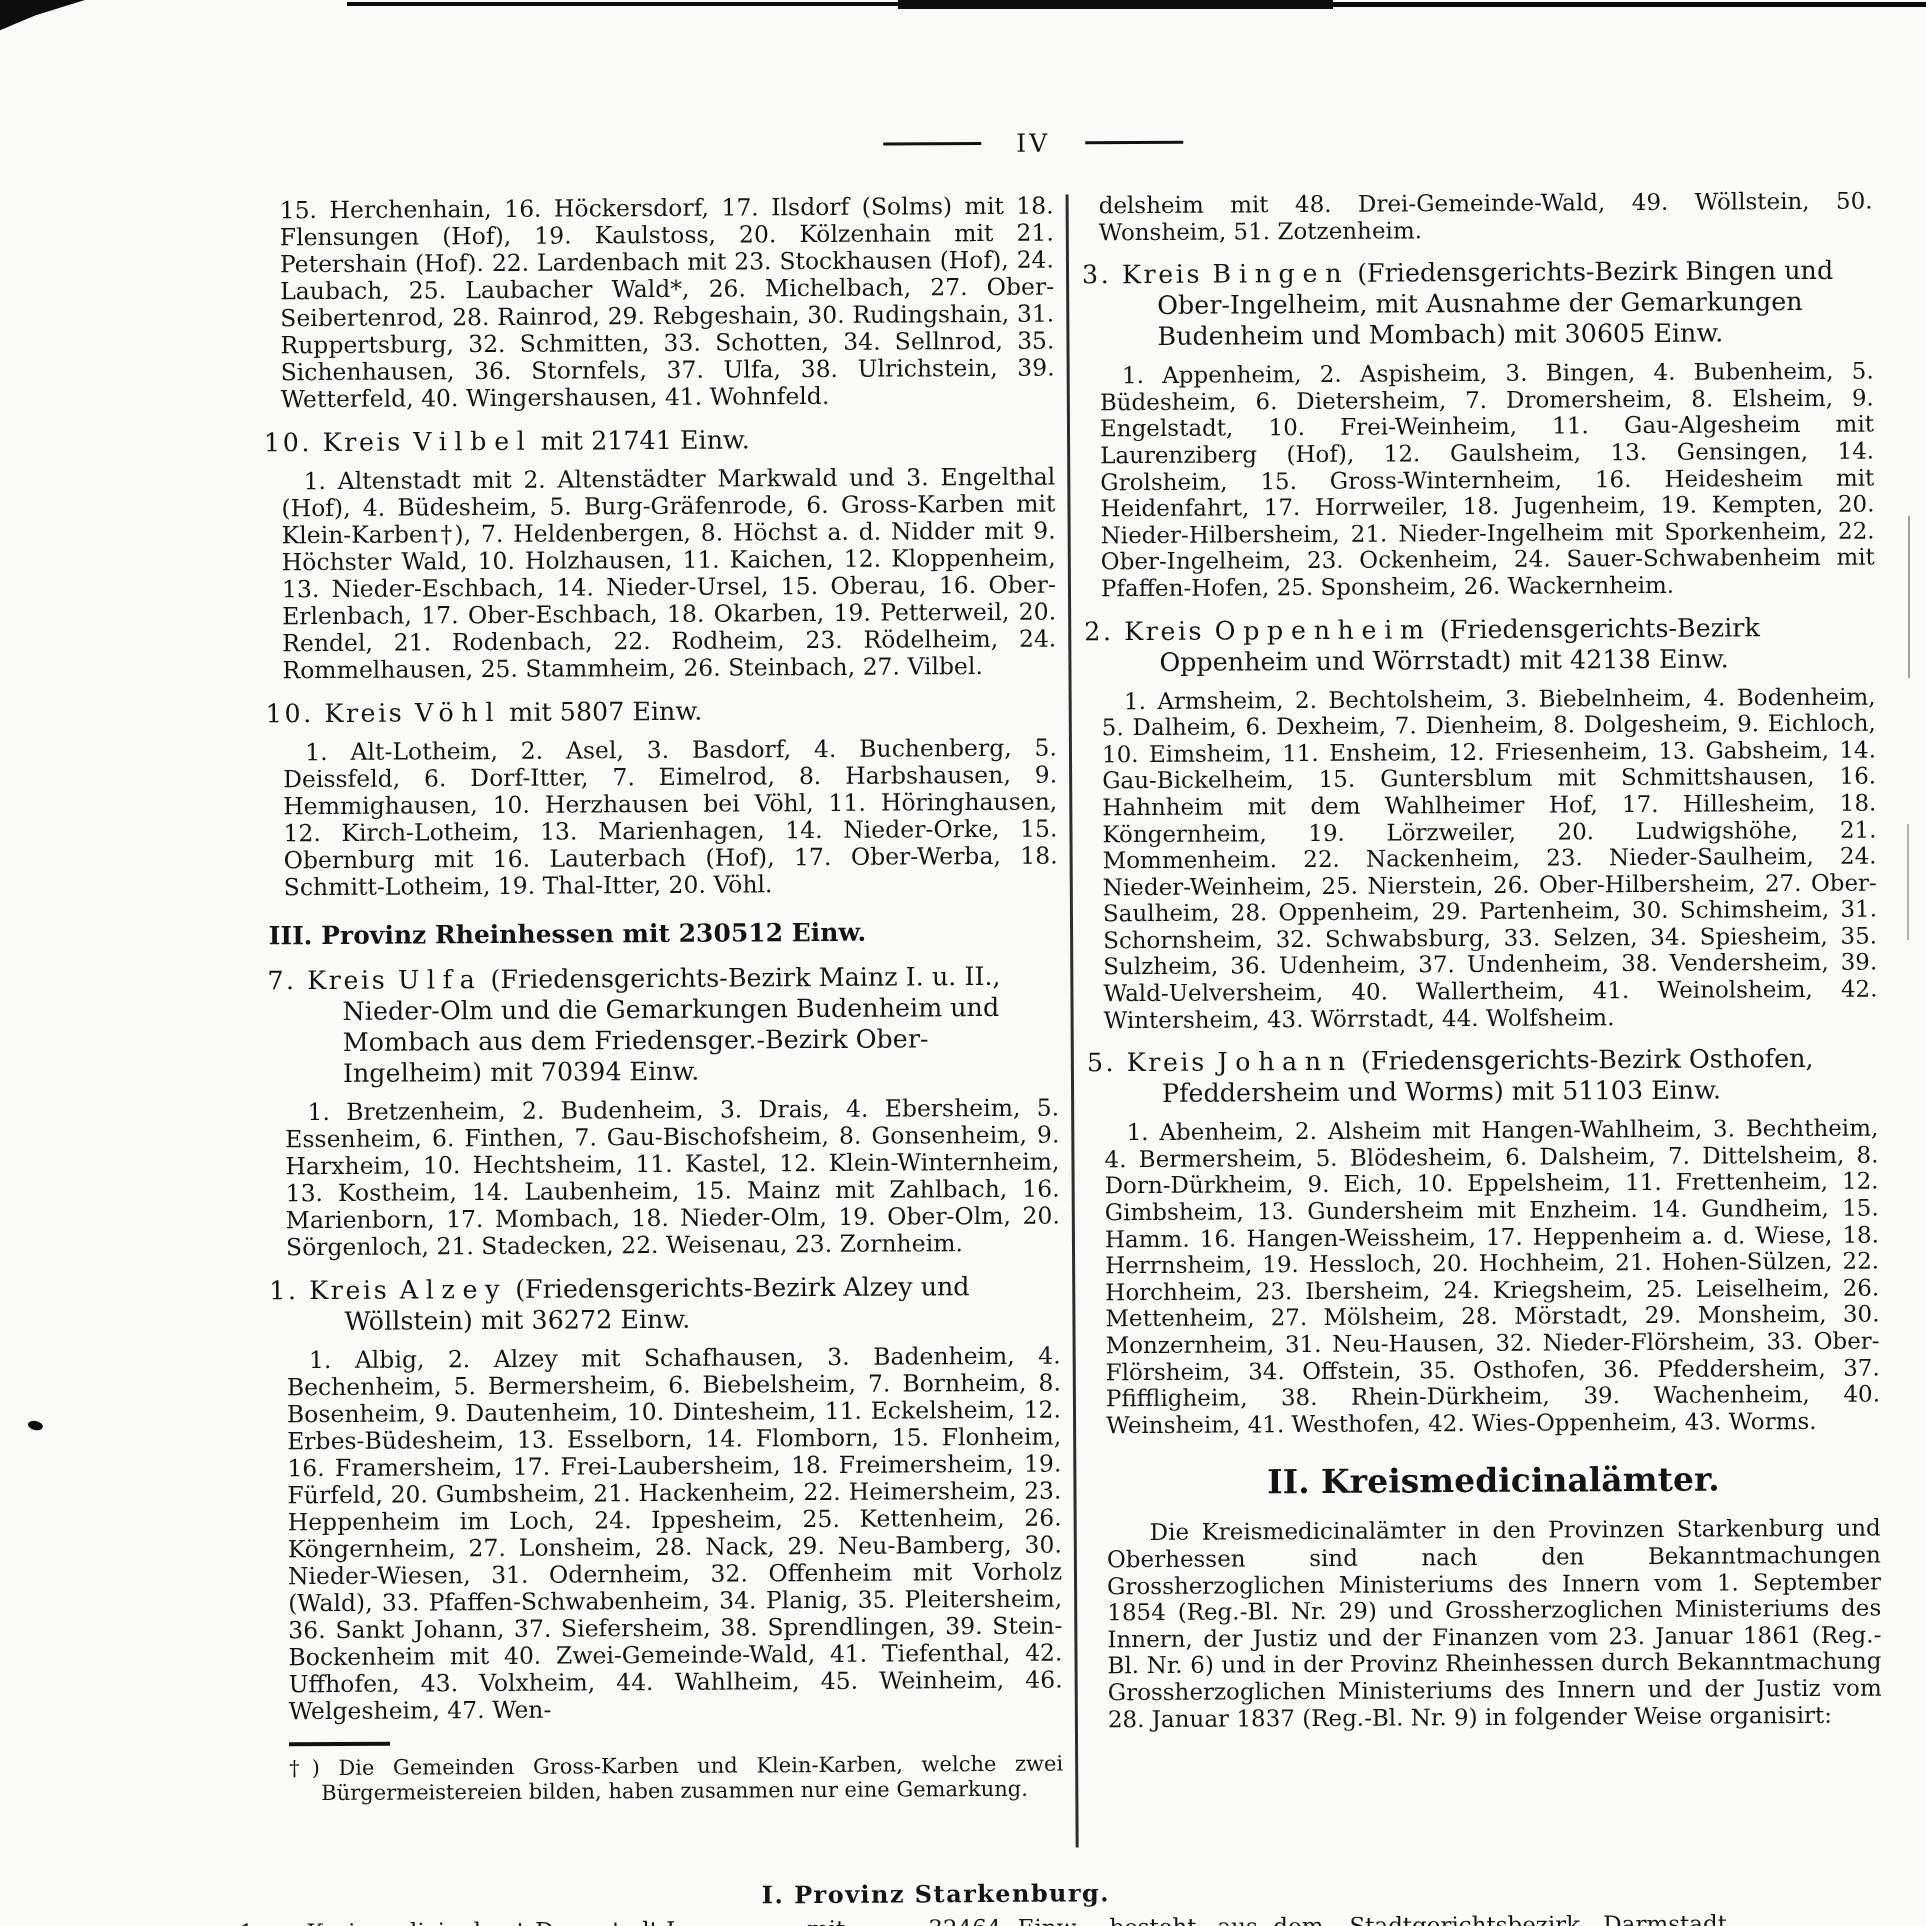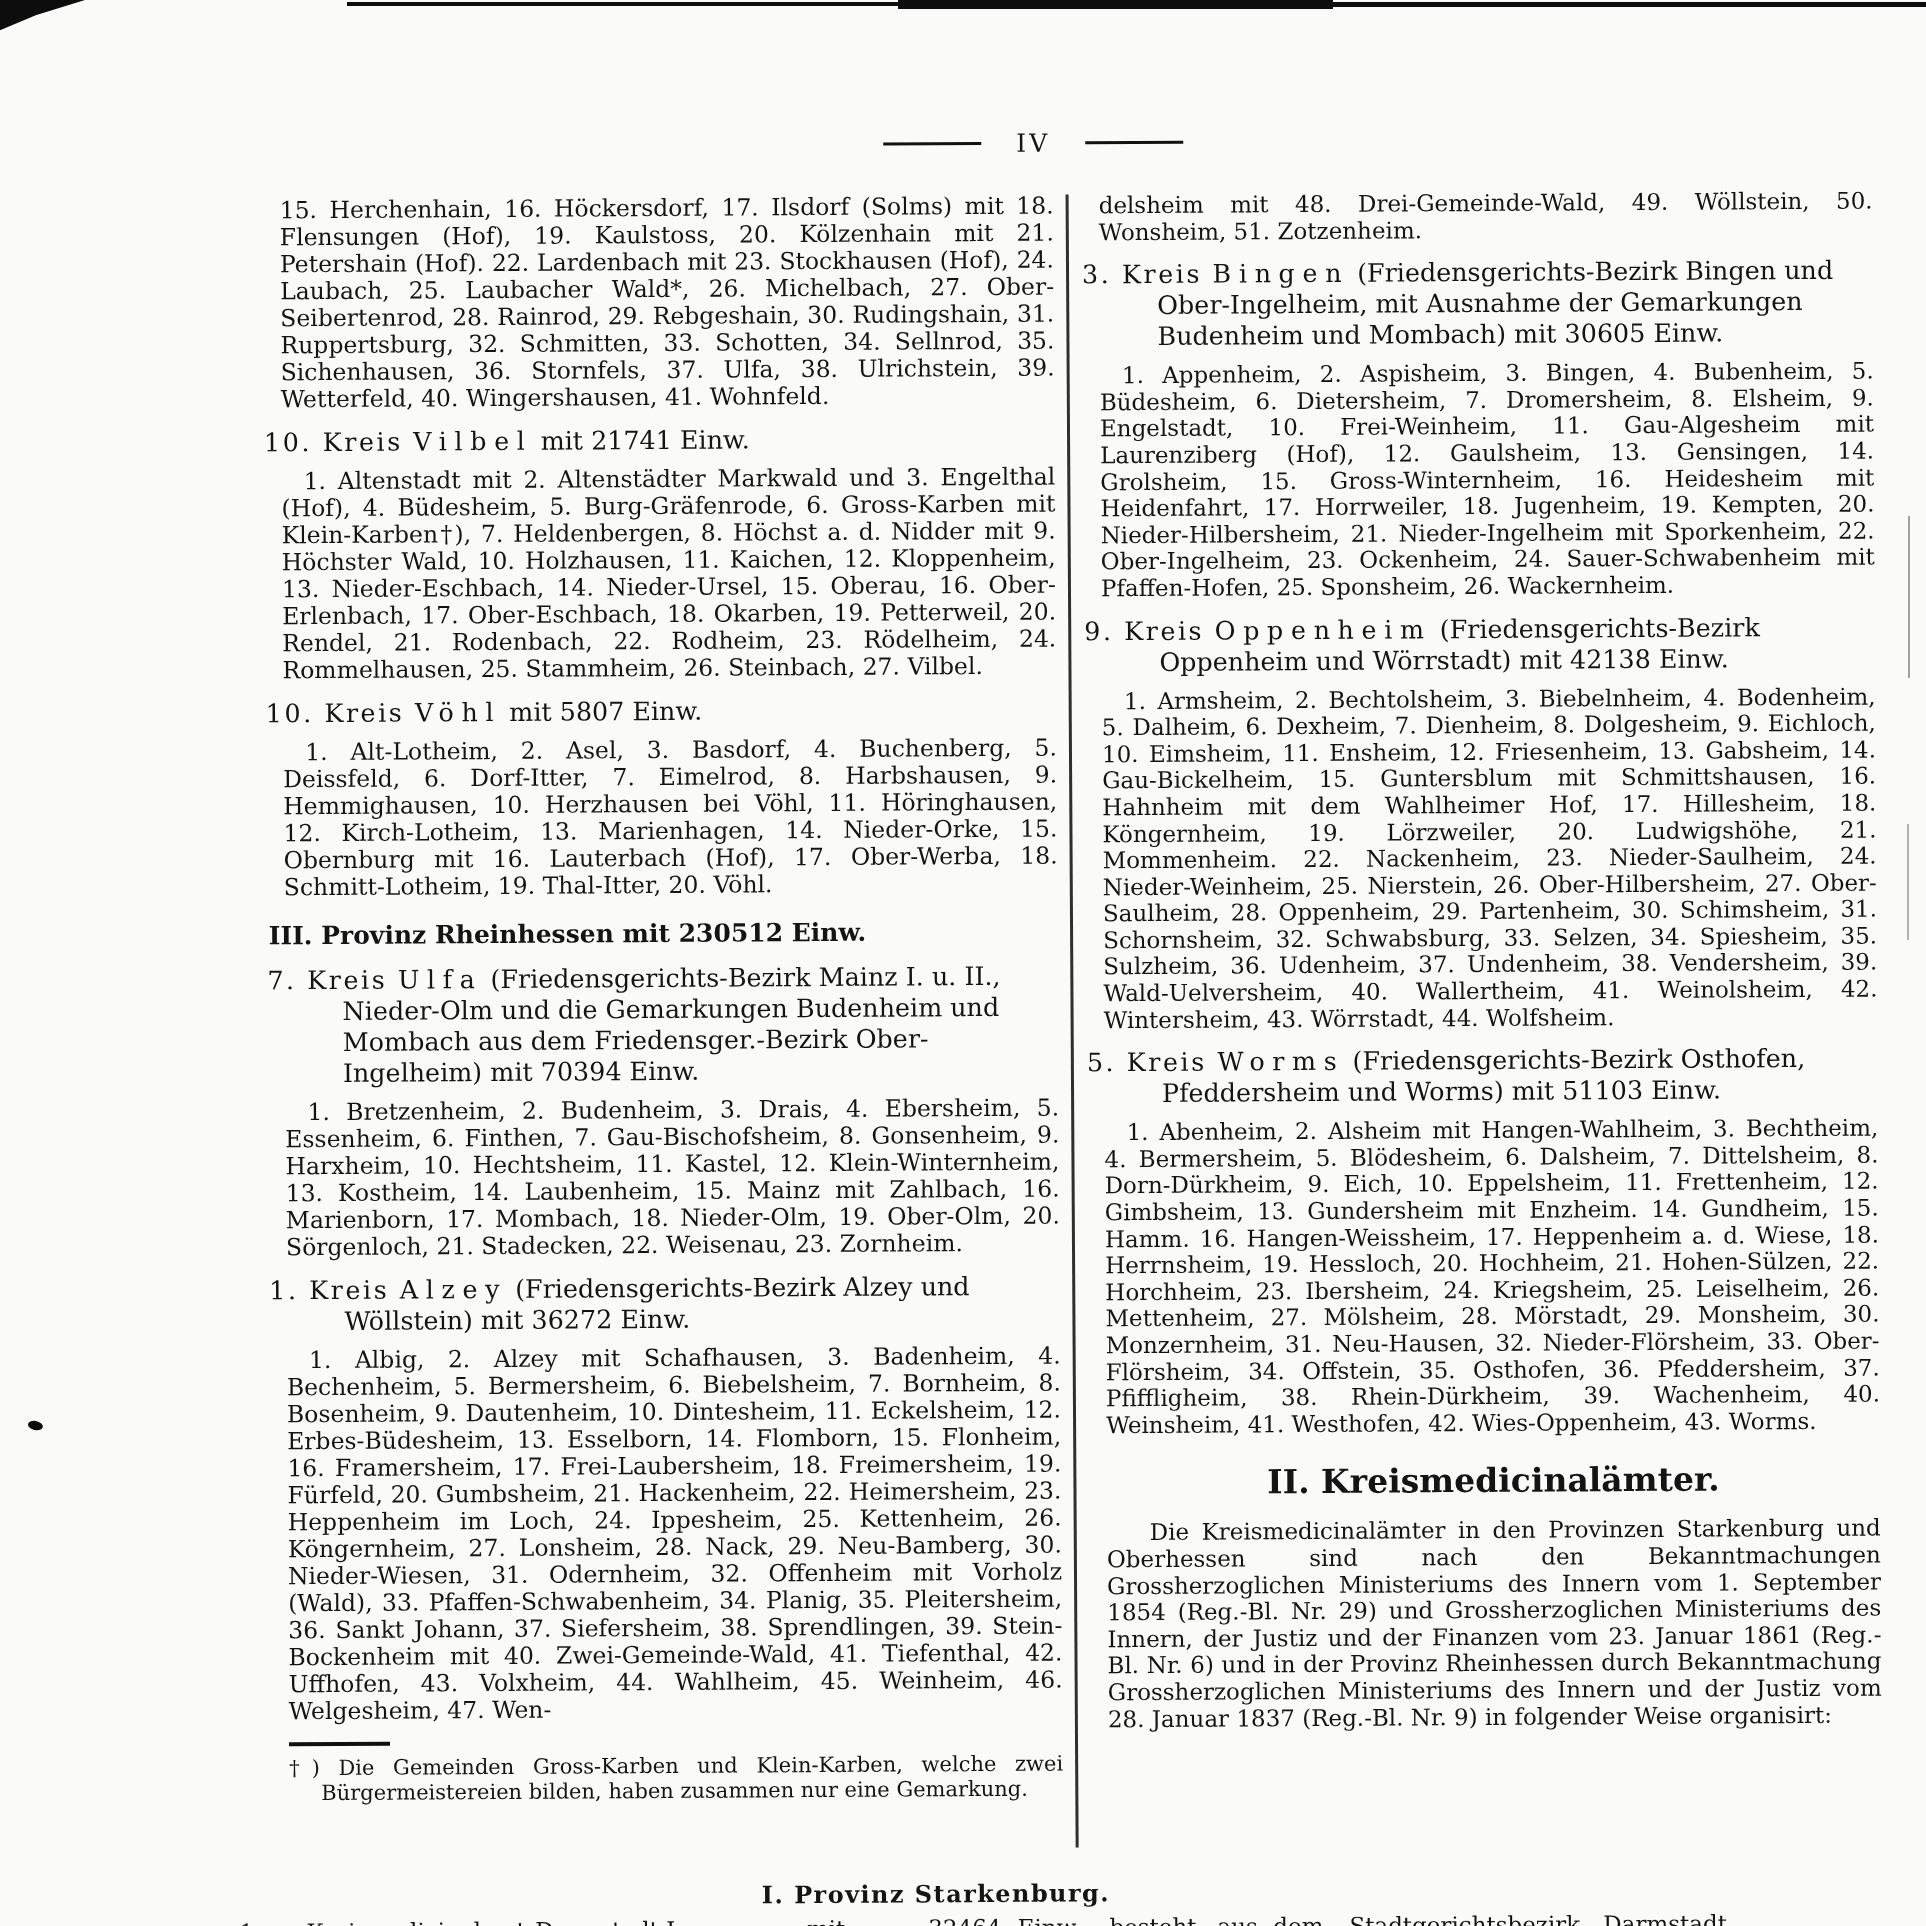--- a/index.html
+++ b/index.html
@@ -141,24 +141,24 @@
       <div class="footnote-sep"></div>
       <p class="footnote">†) Die Gemeinden Gross-Karben und Klein-Karben, welche zwei Bürgermeistereien bilden, haben zusammen nur eine Gemarkung.</p>
     </div>
 
     <div class="col col-right">
       <p class="list flush">delsheim mit 48. Drei-Gemeinde-Wald, 49. Wöllstein, 50. Wonsheim, 51. Zotzenheim.</p>
 
       <p class="kreis-heading"><span class="kh-prefix">3. Kreis </span><span class="gesperrt">Bingen</span><span> (Friedensgerichts-Bezirk Bingen und Ober-Ingelheim, mit Ausnahme der Gemarkungen Budenheim und Mombach) mit 30605 Einw.</span></p>
       <p class="list">1. Appenheim, 2. Aspisheim, 3. Bingen, 4. Bubenheim, 5. Büdesheim, 6. Dietersheim, 7. Dromersheim, 8. Elsheim, 9. Engelstadt, 10. Frei-Weinheim, 11. Gau-Algesheim mit Laurenziberg (Hof), 12. Gaulsheim, 13. Gensingen, 14. Grolsheim, 15. Gross-Winternheim, 16. Heidesheim mit Heidenfahrt, 17. Horrweiler, 18. Jugenheim, 19. Kempten, 20. Nieder-Hilbersheim, 21. Nieder-Ingelheim mit Sporkenheim, 22. Ober-Ingelheim, 23. Ockenheim, 24. Sauer-Schwabenheim mit Pfaffen-Hofen, 25. Sponsheim, 26. Wackernheim.</p>
 
-      <p class="kreis-heading"><span class="kh-prefix">9. Kreis </span><span class="gesperrt">Oppenheim</span><span> (Friedensgerichts-Bezirk Oppenheim und Wörrstadt) mit 42138 Einw.</span></p>
+      <p class="kreis-heading"><span class="kh-prefix">2. Kreis </span><span class="gesperrt">Oppenheim</span><span> (Friedensgerichts-Bezirk Oppenheim und Wörrstadt) mit 42138 Einw.</span></p>
       <p class="list">1. Armsheim, 2. Bechtolsheim, 3. Biebelnheim, 4. Bodenheim, 5. Dalheim, 6. Dexheim, 7. Dienheim, 8. Dolgesheim, 9. Eichloch, 10. Eimsheim, 11. Ensheim, 12. Friesenheim, 13. Gabsheim, 14. Gau-Bickelheim, 15. Guntersblum mit Schmittshausen, 16. Hahnheim mit dem Wahlheimer Hof, 17. Hillesheim, 18. Köngernheim, 19. Lörzweiler, 20. Ludwigshöhe, 21. Mommenheim. 22. Nackenheim, 23. Nieder-Saulheim, 24. Nieder-Weinheim, 25. Nierstein, 26. Ober-Hilbersheim, 27. Ober-Saulheim, 28. Oppenheim, 29. Partenheim, 30. Schimsheim, 31. Schornsheim, 32. Schwabsburg, 33. Selzen, 34. Spiesheim, 35. Sulzheim, 36. Udenheim, 37. Undenheim, 38. Vendersheim, 39. Wald-Uelversheim, 40. Wallertheim, 41. Weinolsheim, 42. Wintersheim, 43. Wörrstadt, 44. Wolfsheim.</p>
 
-      <p class="kreis-heading"><span class="kh-prefix">5. Kreis </span><span class="gesperrt">Worms</span><span> (Friedensgerichts-Bezirk Osthofen, Pfeddersheim und Worms) mit 51103 Einw.</span></p>
+      <p class="kreis-heading"><span class="kh-prefix">5. Kreis </span><span class="gesperrt">Johann</span><span> (Friedensgerichts-Bezirk Osthofen, Pfeddersheim und Worms) mit 51103 Einw.</span></p>
       <p class="list">1. Abenheim, 2. Alsheim mit Hangen-Wahlheim, 3. Bechtheim, 4. Bermersheim, 5. Blödesheim, 6. Dalsheim, 7. Dittelsheim, 8. Dorn-Dürkheim, 9. Eich, 10. Eppelsheim, 11. Frettenheim, 12. Gimbsheim, 13. Gundersheim mit Enzheim. 14. Gundheim, 15. Hamm. 16. Hangen-Weissheim, 17. Heppenheim a. d. Wiese, 18. Herrnsheim, 19. Hessloch, 20. Hochheim, 21. Hohen-Sülzen, 22. Horchheim, 23. Ibersheim, 24. Kriegsheim, 25. Leiselheim, 26. Mettenheim, 27. Mölsheim, 28. Mörstadt, 29. Monsheim, 30. Monzernheim, 31. Neu-Hausen, 32. Nieder-Flörsheim, 33. Ober-Flörsheim, 34. Offstein, 35. Osthofen, 36. Pfeddersheim, 37. Pfiffligheim, 38. Rhein-Dürkheim, 39. Wachenheim, 40. Weinsheim, 41. Westhofen, 42. Wies-Oppenheim, 43. Worms.</p>
 
       <p class="chapter-heading">II. Kreismedicinalämter.</p>
       <p class="paragraph">Die Kreismedicinalämter in den Provinzen Starkenburg und Oberhessen sind nach den Bekanntmachungen Grossherzoglichen Ministeriums des Innern vom 1. September 1854 (Reg.-Bl. Nr. 29) und Grossherzoglichen Ministeriums des Innern, der Justiz und der Finanzen vom 23. Januar 1861 (Reg.-Bl. Nr. 6) und in der Provinz Rheinhessen durch Bekanntmachung Grossherzoglichen Ministeriums des Innern und der Justiz vom 28. Januar 1837 (Reg.-Bl. Nr. 9) in folgender Weise organisirt:</p>
     </div>
 
     <div class="table-wrap">
       <div class="table-heading">I. Provinz Starkenburg.</div>
       <div>
           <div class="trow">

